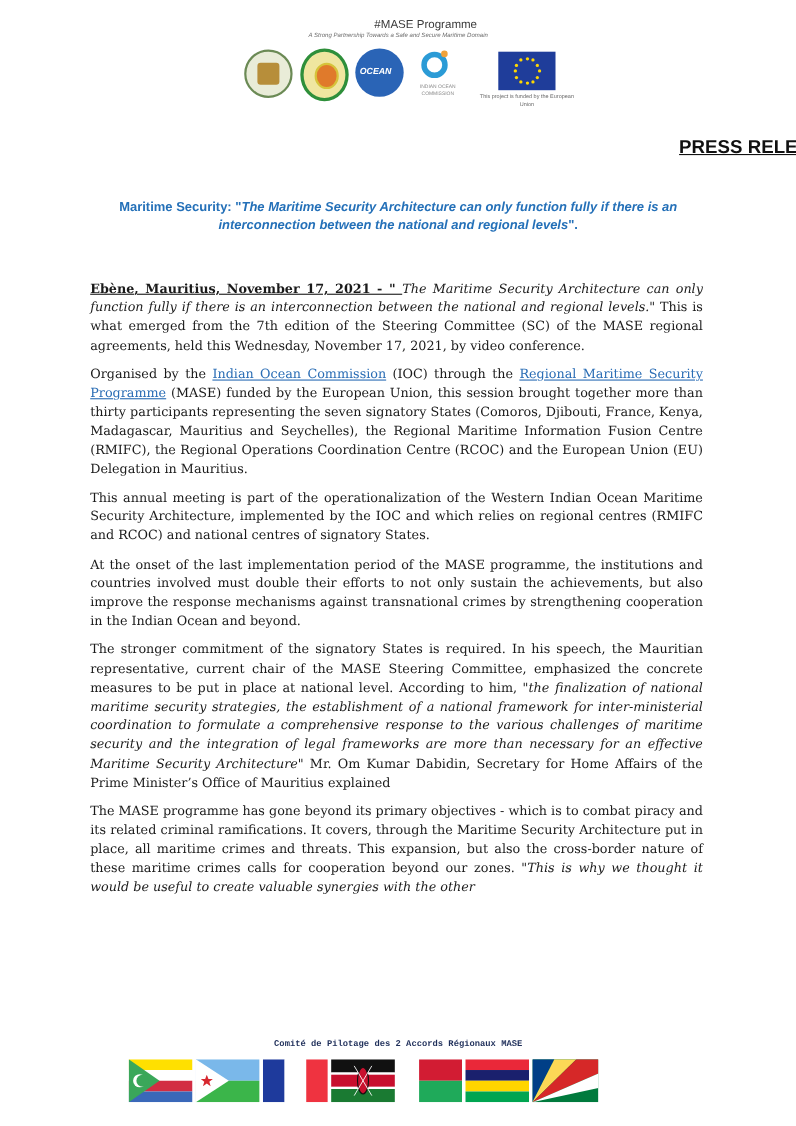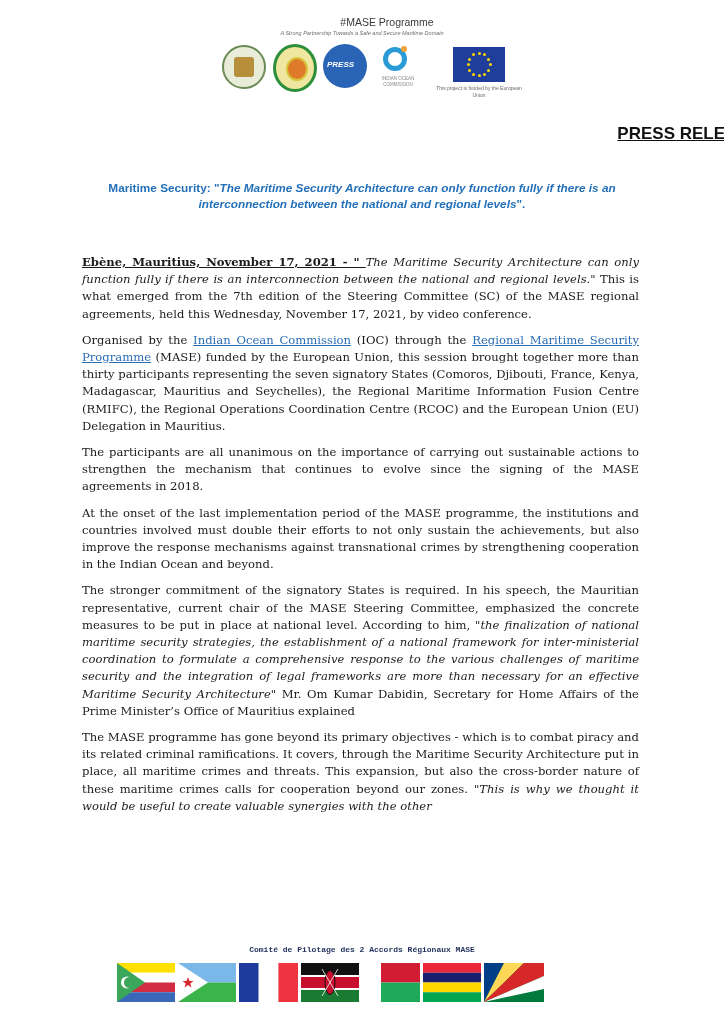--- a/index.html
+++ b/index.html
@@ -58,21 +58,21 @@
   <div class="brand-title">#MASE Programme</div>
   <div class="brand-tagline">A Strong Partnership Towards a Safe and Secure Maritime Domain</div>
 
   <div class="logo logo-igad">
       <div class="inner"></div>
     </div>
   <div class="logo logo-eac">
       <div class="inner"></div>
     </div>
   <div class="logo logo-comesa">
-      <span>PRESS</span>
+      <span>OCEAN</span>
     </div>
   <div class="logo logo-ioc">
       <div class="dot"></div>
     </div>
   <div class="ioc-label">INDIAN OCEAN COMMISSION</div>
 
   <div class="eu-flag" id="euflag">
       <div class="star" style="left: 35.5px; top: 16px;"></div>
       <div class="star" style="left: 34.0263px; top: 21.5px;"></div>
       <div class="star" style="left: 30px; top: 25.5263px;"></div>
@@ -95,21 +95,21 @@
   <span>Maritime Security: "</span><em>The Maritime Security Architecture can only function fully if there is an interconnection between the national and regional levels</em><span>".</span>
 </div>
 
 <div class="body-text">
   <p>
     <b>Ebène, Mauritius, November 17, 2021 - " </b><i>The Maritime Security Architecture can only function fully if there is an interconnection between the national and regional levels.</i><span>" This is what emerged from the 7th edition of the Steering Committee (SC) of the MASE regional agreements, held this Wednesday, November 17, 2021, by video conference.</span>
   </p>
   <p>
     <span>Organised by the </span><a>Indian Ocean Commission</a><span> (IOC) through the </span><a>Regional Maritime Security Programme</a><span> (MASE) funded by the European Union, this session brought together more than thirty participants representing the seven signatory States (Comoros, Djibouti, France, Kenya, Madagascar, Mauritius and Seychelles), the Regional Maritime Information Fusion Centre (RMIFC), the Regional Operations Coordination Centre (RCOC) and the European Union (EU) Delegation in Mauritius.</span>
   </p>
-  <p>The participants are all unanimous on the importance of carrying out sustainable actions to strengthen the mechanism that continues to evolve since the signing of the MASE agreements in 2018.</p>
+  <p>This annual meeting is part of the operationalization of the Western Indian Ocean Maritime Security Architecture, implemented by the IOC and which relies on regional centres (RMIFC and RCOC) and national centres of signatory States.</p>
   <p>At the onset of the last implementation period of the MASE programme, the institutions and countries involved must double their efforts to not only sustain the achievements, but also improve the response mechanisms against transnational crimes by strengthening cooperation in the Indian Ocean and beyond.</p>
   <p>
     <span>The stronger commitment of the signatory States is required. In his speech, the Mauritian representative, current chair of the MASE Steering Committee, emphasized the concrete measures to be put in place at national level. According to him, "</span><i>the finalization of national maritime security strategies, the establishment of a national framework for inter-ministerial coordination to formulate a comprehensive response to the various challenges of maritime security and the integration of legal frameworks are more than necessary for an effective Maritime Security Architecture</i><span>" Mr. Om Kumar Dabidin, Secretary for Home Affairs of the Prime Minister’s Office of Mauritius explained</span>
   </p>
   <p>
     <span>The MASE programme has gone beyond its primary objectives - which is to combat piracy and its related criminal ramifications. It covers, through the Maritime Security Architecture put in place, all maritime crimes and threats. This expansion, but also the cross-border nature of these maritime crimes calls for cooperation beyond our zones. </span><i>"This is why we thought it would be useful to create valuable synergies with the other</i>
   </p>
 </div>
 
 <div class="footer-caption">Comité de Pilotage des 2 Accords Régionaux MASE</div>

